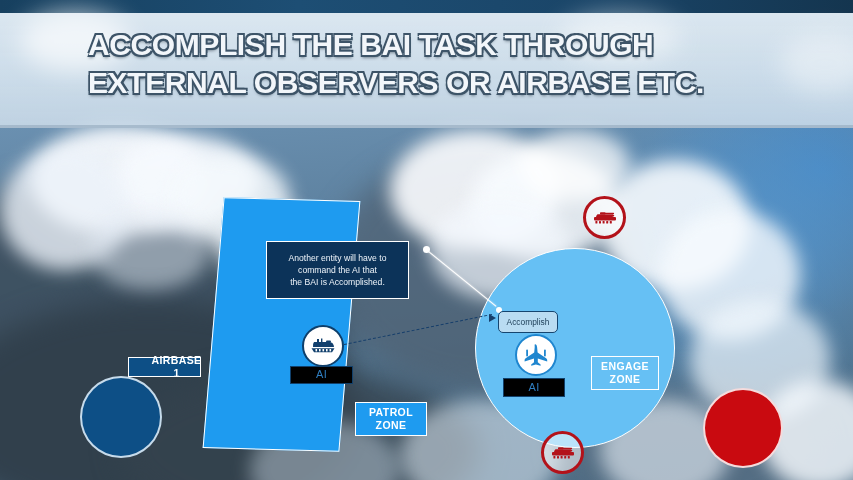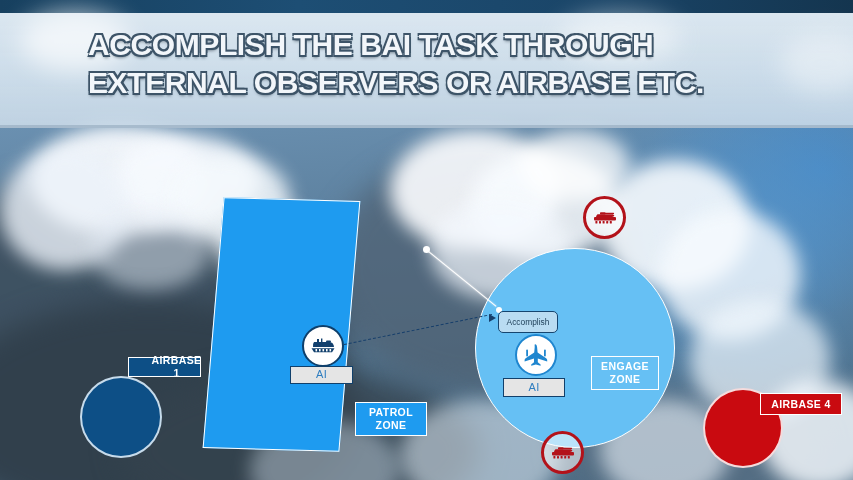--- a/index.html
+++ b/index.html
@@ -53,21 +53,21 @@
   .base-red{position:absolute;left:703px;top:388px;width:76px;height:76px;border-radius:50%;
     background:#c90a10;border:2px solid rgba(248,238,238,.92);}
 
   
   .lbl{position:absolute;box-sizing:border-box;display:flex;align-items:center;justify-content:center;
     text-align:center;font-size:10.5px;letter-spacing:.4px;line-height:1.22;}
   .lbl-navy{background:#0d4f86;border:1.6px solid #ffffff;color:#ffffff;font-weight:bold;padding-left:24px;}
   .lbl-red{background:#c90a10;border:1.6px solid #ffffff;color:#ffffff;font-weight:bold;}
   .lbl-blue{background:#1e9bf0;border:1.6px solid #ffffff;color:#ffffff;font-weight:bold;}
   .lbl-ltblue{background:#66c0f4;border:1.6px solid #ffffff;color:#ffffff;font-weight:bold;}
-  .lbl-white{background:#e5e5e5;border:1.6px solid #11406b;color:#2f7ec0;font-weight:normal;font-size:11px;}
+  .lbl-white{background:#000000;border:1.6px solid #11406b;color:#2f7ec0;font-weight:normal;font-size:11px;}
 
   #airbase1{left:128px;top:357px;width:73px;height:20px;}
   #airbase4{left:760px;top:393px;width:82px;height:22px;}
   #patrolLbl{left:355px;top:402px;width:72px;height:34px;}
   #engageLbl{left:591px;top:356px;width:68px;height:34px;}
   #ai1{left:290px;top:366px;width:63px;height:18px;}
   #ai2{left:503px;top:378px;width:62px;height:19px;}
 
   
   .callout{position:absolute;left:266px;top:241px;width:143px;height:58px;box-sizing:border-box;
@@ -138,21 +138,20 @@
   <div class="cloud noclick" style="left:520px;top:130px;width:110px;height:70px;background:rgba(255,255,255,.75);"></div>
 
   <div class="patrol"></div>
 
   <div class="engage"></div>
 
   <div class="base-blue"></div>
   <div class="lbl lbl-navy" id="airbase1">AIRBASE 1</div>
 
   <div class="base-red"></div>
-  <div class="lbl lbl-red" id="airbase4">AIRBASE 4</div>
 
   <div class="lbl lbl-blue" id="patrolLbl" style="white-space:pre-line;">PATROL
 ZONE</div>
   <div class="lbl lbl-ltblue" id="engageLbl" style="white-space:pre-line;">ENGAGE
 ZONE</div>
 
   <div class="dash noclick"></div>
   <div class="arrowhead noclick"></div>
 
   <div class="ent" id="shipEnt">
@@ -168,20 +167,23 @@
       <rect x="16" y="11" width="1.6" height="2.4" fill="#ffffff"></rect>
       <rect x="19.5" y="11" width="1.6" height="2.4" fill="#ffffff"></rect>
     </svg>
   </div>
   <div class="lbl lbl-white" id="ai1">AI</div>
 
   <div class="leader noclick"></div>
   <div class="leader-dot noclick"></div>
   <div class="leader-dot2 noclick"></div>
 
+  <div class="callout">Another entity will have to
+command the AI that
+the BAI is Accomplished.</div>
 
   <div class="accomplish">Accomplish</div>
 
   <div class="ent" id="jetEnt">
     <svg width="26" height="24" viewBox="0 0 26 24">
       <g fill="#1f86cf">
         <path d="M12.2 1.2 C13.2 1.2 13.9 2.4 14.1 4.2 L14.6 9.6 L22.4 14.8 C23.6 15.6 24.2 16.4 24.2 17.3 L24.2 18.4 L14.8 15.4 L14.8 19.2 L17.6 21.6 L17.6 22.8 L12.9 21.6 L8.2 22.8 L8.2 21.6 L11 19.2 L11 15.4 L1.6 18.4 L1.6 17.3 C1.6 16.4 2.2 15.6 3.4 14.8 L11.2 9.6 L11.7 4.2 C11.9 2.4 11.2 1.2 12.2 1.2 Z"></path>
         <rect x="3.2" y="6.6" width="1.8" height="7" rx="0.8"></rect>
         <rect x="21" y="6.6" width="1.8" height="7" rx="0.8"></rect>
       </g>

